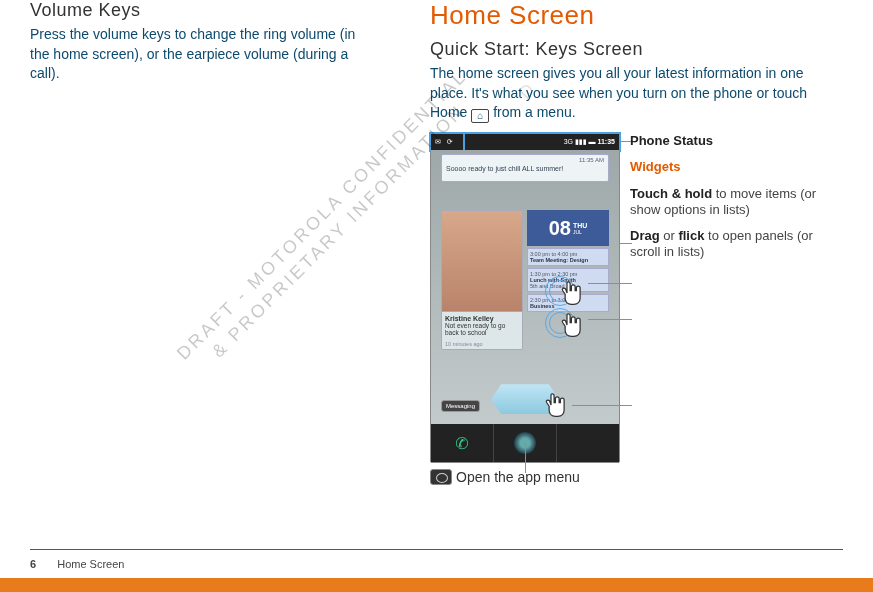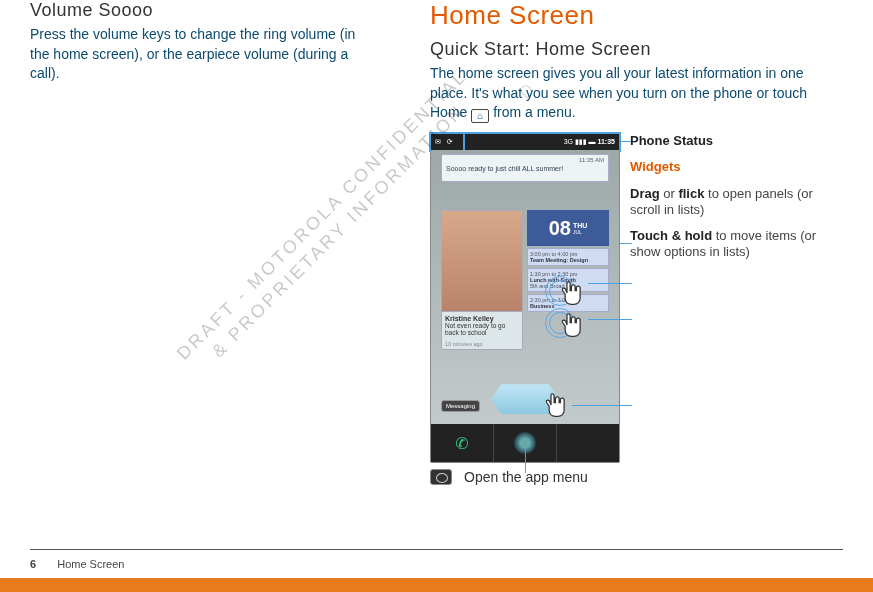--- a/index.html
+++ b/index.html
@@ -273,21 +273,21 @@
   .callout .ct-o { font-weight: bold; color: #e35a00; }
 
   .app-menu-caption {
     position: absolute;
     left: 0;
     top: 336px;
     font-size: 14px;
     color: #333;
     display: flex;
     align-items: center;
-    gap: 12px;
+    gap: 4px;
   }
   .tiny-btn {
     display: inline-block;
     width: 22px; height: 16px;
     background: #333;
     border: 1px solid #888;
     border-radius: 3px;
     position: relative;
   }
   .tiny-btn::after {
@@ -328,27 +328,27 @@
     height: 14px;
     background: #e87b1c;
   }
 </style>
 </head>
 <body>
 
 <div class="page">
 
   <div class="col-left">
-    <h2 class="section">Volume Soooo</h2>
+    <h2 class="section">Volume Keys</h2>
     <p class="body">Press the volume keys to change the ring volume (in the home screen), or the earpiece volume (during a call).</p>
   </div>
 
   <div class="col-right">
     <h1 class="major">Home Screen</h1>
-    <h2 class="section">Quick Start: Home Screen</h2>
+    <h2 class="section">Quick Start: Keys Screen</h2>
     <p class="body">
       <span>The home screen gives you all your latest information in one place. It's what you see when you turn on the phone or touch Home</span>
       <span class="home-icon-inline">⌂</span>
       <span>from a menu.</span>
     </p>
 
     <div class="mockup-wrap">
 
       <div class="phone">
 
@@ -450,24 +450,24 @@
       <div class="callout-line" style="top:310px; left:95px; width:1px; height:30px; background:#4aa0e0;"></div>
 
       <div class="callouts">
         <div class="callout">
           <span class="ct">Phone Status</span><br>
         </div>
         <div class="callout" style="">
           <span class="ct-o">Widgets</span>
         </div>
         <div class="callout">
+          <span class="ct">Touch &amp; hold</span><span> to move items (or show options in lists)</span>
+        </div>
+        <div class="callout">
           <span class="ct">Drag</span><span> or </span><span class="ct">flick</span><span> to open panels (or scroll in lists)</span>
-        </div>
-        <div class="callout">
-          <span class="ct">Touch &amp; hold</span><span> to move items (or show options in lists)</span>
         </div>
       </div>
 
       <div class="app-menu-caption">
         <span class="tiny-btn"></span>
         <span>Open the app menu</span>
       </div>
 
     </div>
   </div>

